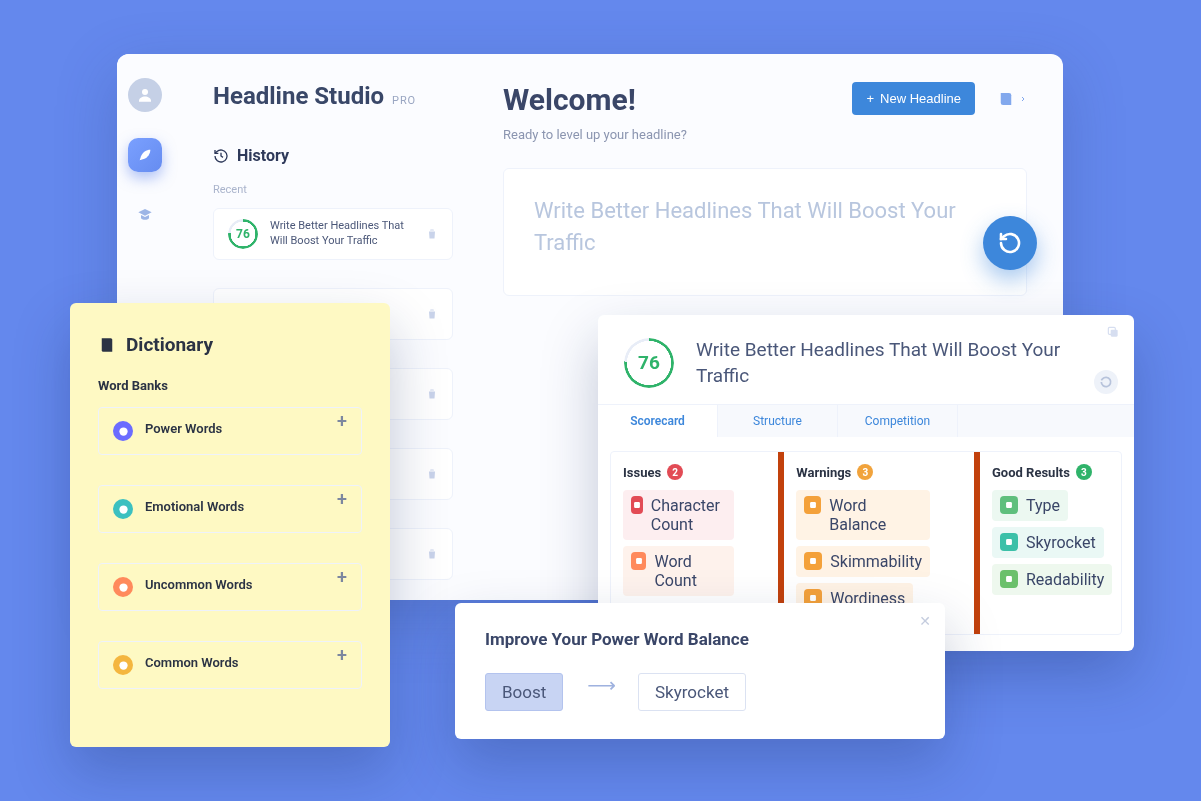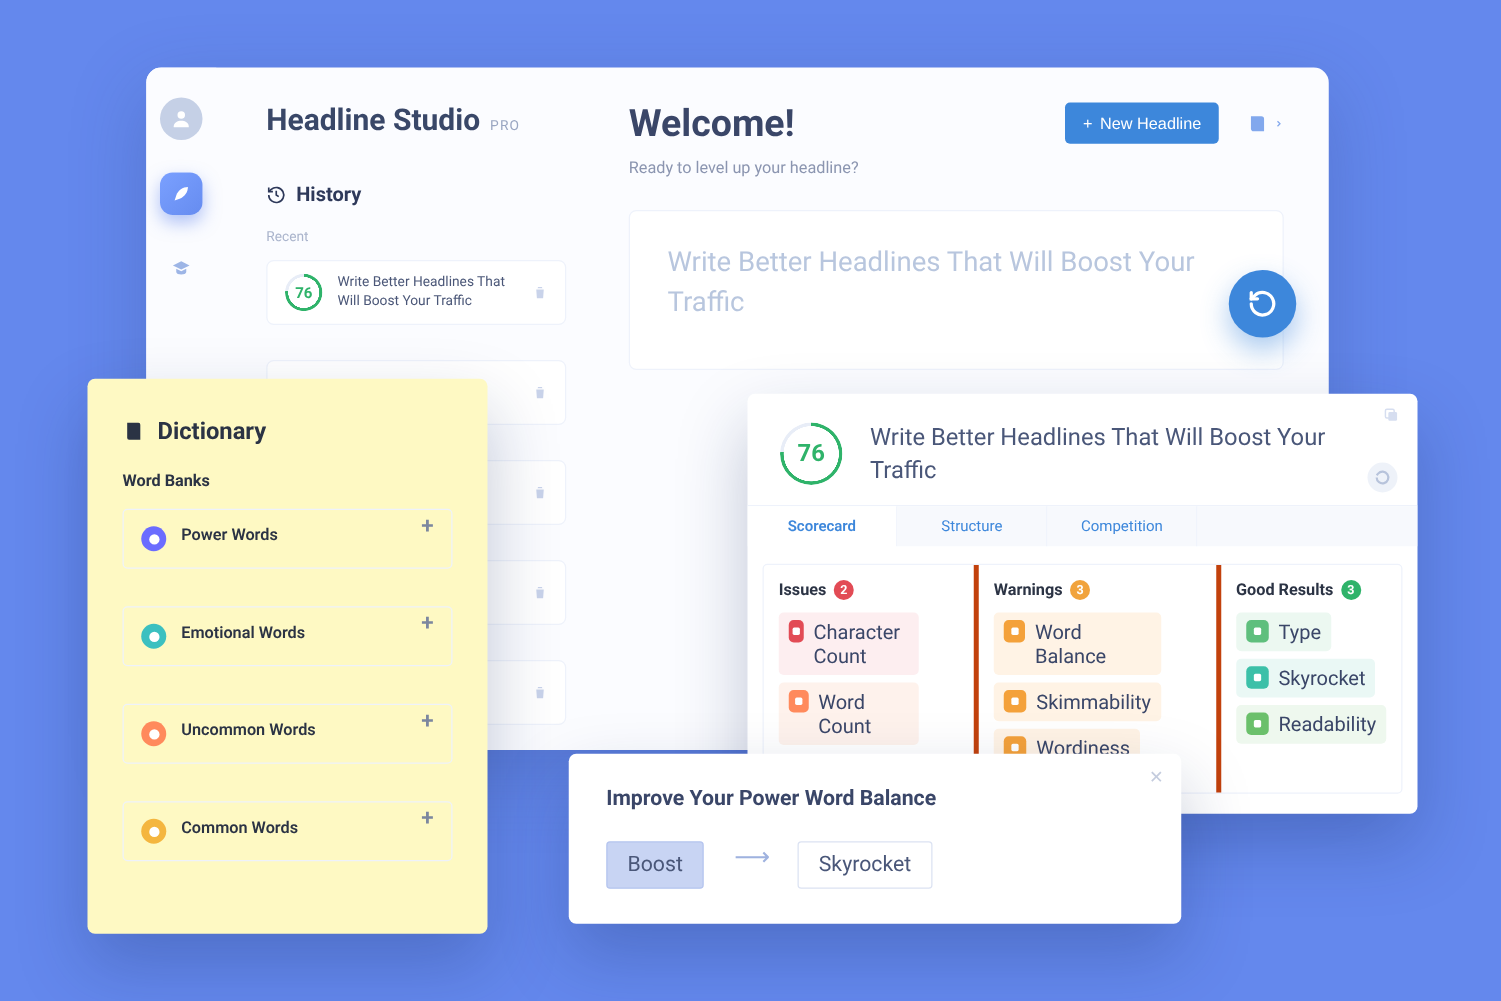--- a/index.html
+++ b/index.html
@@ -211,21 +211,21 @@
     flex: 0 0 auto; width: 120px; text-align: center;
     font-size: 12px; padding: 9px 0;
     color: #3d87db;
     border-right: 1px solid #eef2fb;
     background: #f7f9fd;
     cursor: pointer;
   }
   .sc-tab.active { background: #fff; font-weight: 600; }
   .sc-body { display: flex; border-top: 1px solid #eef2fb; border-left: 1px solid #eef2fb; border-right: 1px solid #eef2fb; border-bottom: 1px solid #eef2fb; margin: 14px 12px 16px; border-radius: 4px; gap: 32px; }
   .sc-col { flex: 1; padding: 12px 12px 14px; }
-  .sc-col + .sc-col { border-left: 4px solid #c2410c; }
+  .sc-col + .sc-col { border-left: 6px solid #c2410c; }
   .sc-col-head { font-size: 13px; font-weight: 700; display: flex; align-items: center; gap: 6px; margin-bottom: 10px; }
   .count-badge {
     width: 16px; height: 16px; border-radius: 50%;
     font-size: 10px; font-weight: 700; color: #fff;
     display: inline-flex; align-items: center; justify-content: center;
   }
   .chip {
     display: flex; align-items: flex-start; gap: 8px;
     padding: 6px 8px; border-radius: 4px;
     font-size: 16px; color: #3a4668; margin-bottom: 6px;

